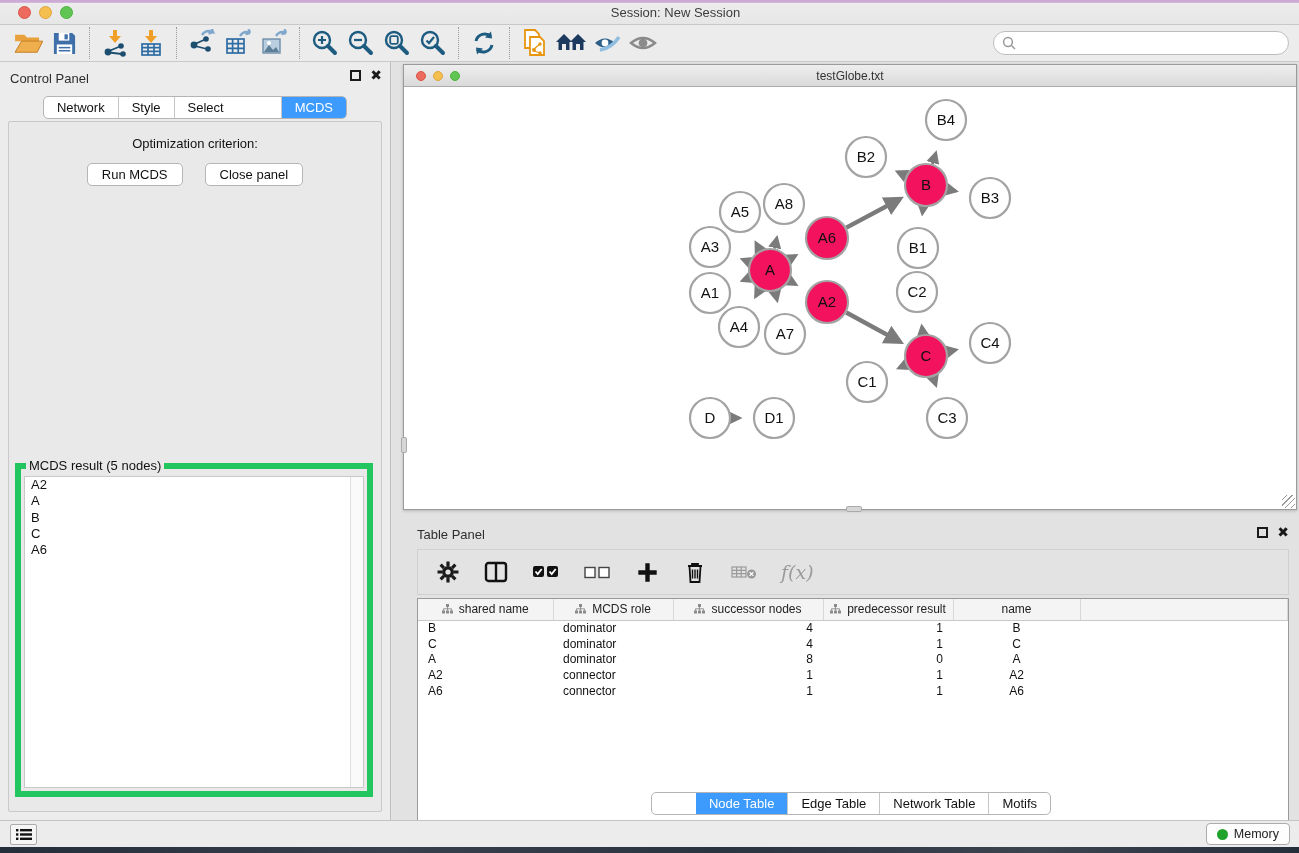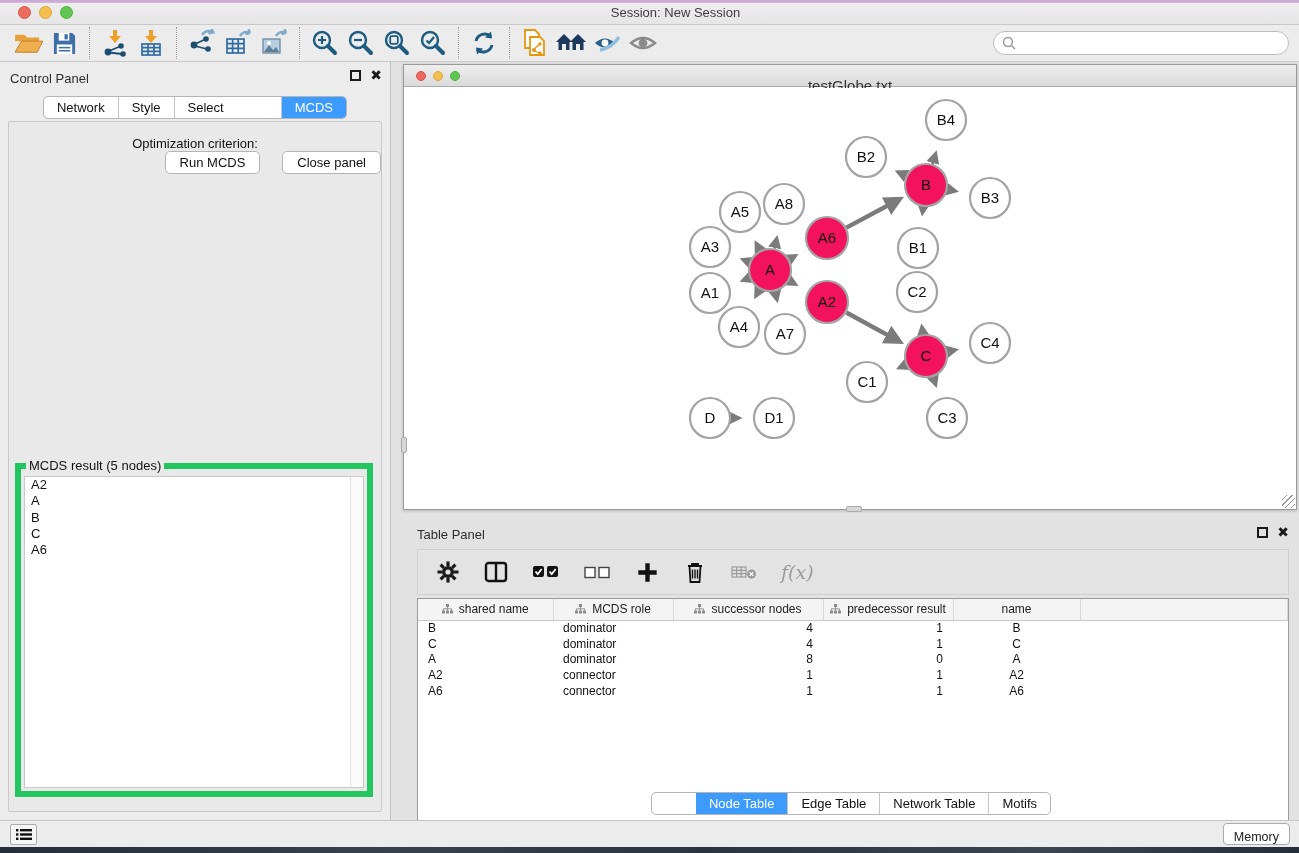--- a/index.html
+++ b/index.html
@@ -44,37 +44,37 @@
 
   .cp-content { position:absolute; left:8px; right:8px; top:59px; bottom:8px;
     background:#E9E9E9; border:1px solid #C9C9C9; border-radius:2px; }
   .criterion-label { text-align:center; margin-top:14px; font-size:13px; color:#111; }
   .dropdown { margin:8px auto 0; width:313px; height:23px; background:#fff; border:1px solid #B5B5B5;
     border-radius:4px; display:flex; align-items:center; position:relative; }
   .dropdown .dd-text { flex:1; padding:0 8px; font-size:13px; white-space:nowrap; overflow:hidden; }
   .dd-stepper { width:19px; height:19px; margin-right:2px; border-radius:4px;
     background:linear-gradient(#6FB5FD,#2E86F8); display:flex; flex-direction:column; align-items:center; justify-content:center; }
   .dd-stepper span { color:#fff; font-size:6px; line-height:5px; }
-  .cp-buttons { display:flex; justify-content:flex-end; gap:22px; }
+  .cp-buttons { display:flex; justify-content:center; gap:22px; margin-top:12px; }
   .btn { background:#fff; border:1px solid #B5B5B5; border-radius:5px; padding:3px 14px; font-size:13px; color:#111; }
 
   fieldset.mcds-result { position:absolute; left:6px; right:8px; top:336px; bottom:14px;
     border:6px solid #22c55e; background:transparent; padding:2px; }
   fieldset.mcds-result legend { font-size:13px; color:#111; padding:0 3px; margin-left:3px; }
   .result-list { position:absolute; left:3px; right:3px; top:3px; bottom:3px; background:#fff;
     border:1px solid #C9C9C9; overflow:hidden; }
   .result-scroll { position:absolute; top:0; right:0; bottom:0; width:13px; background:#FAFAFA; border-left:1px solid #E0E0E0; }
   .result-item { font-size:13px; padding:0 6px; line-height:16.3px; color:#111; }
 
   
   .workspace { position:absolute; left:392px; top:62px; right:0; bottom:33px; background:#E2E2E2; }
   .net-window { position:absolute; left:403px; top:64px; width:894px; height:446px;
     border:1px solid #9a9a9a; background:#fff; box-shadow:0 1px 3px rgba(0,0,0,.2); }
   .inner-titlebar { height:22px; background:linear-gradient(#EEEEEE,#DADADA); border-bottom:1px solid #ABABAB; position:relative; }
-  .inner-titlebar .title { position:absolute; width:100%; text-align:center; top:12px; font-size:15px; color:#333; }
+  .inner-titlebar .title { position:absolute; width:100%; text-align:center; top:4px; font-size:12px; color:#333; }
   .inner-traffic { position:absolute; left:12px; top:6px; display:flex; gap:7px; }
   .inner-traffic .light { width:10px; height:10px; }
   .net-canvas { position:absolute; top:23px; left:0; right:0; bottom:0; background:#fff; overflow:hidden; }
   .resize-grip { position:absolute; right:1px; bottom:1px; width:13px; height:13px;
     background:repeating-linear-gradient(135deg, transparent 0 3px, #9a9a9a 3px 4px); }
   .edge-nub-left { position:absolute; left:-3px; top:372px; width:6px; height:16px; background:#D6D6D6; border:1px solid #ABABAB; border-radius:2px; }
   .edge-nub-bottom { position:absolute; left:442px; bottom:-3px; width:16px; height:6px; background:#D6D6D6; border:1px solid #ABABAB; border-radius:2px; }
 
   
   .table-panel { position:absolute; left:403px; top:520px; width:896px; height:298px; }
@@ -93,21 +93,21 @@
   table.node-table td { font-size:12px; height:15.8px; padding:0 10px; color:#111; white-space:nowrap; }
   td.al { text-align:left; } td.ar { text-align:right; } td.ac { text-align:center; }
 
   .tp-tabs { position:absolute; left:0; right:0; top:272px; text-align:center; }
 
   
   .statusbar { position:absolute; left:0; top:820px; width:100%; height:27px; background:#ECECEC; border-top:1px solid #C4C4C4; }
   .list-btn { position:absolute; left:10px; top:3px; width:27px; height:21px; background:#F5F5F5;
     border:1px solid #ABABAB; border-radius:2px; display:flex; align-items:center; justify-content:center; }
   .memory-btn { position:absolute; right:9px; top:2px; height:22px; background:#FDFDFD; border:1px solid #ABABAB;
-    border-radius:4px; display:flex; align-items:center; gap:6px; padding:0 10px; font-size:12.5px;flex-direction:column; }
+    border-radius:4px; display:flex; align-items:center; gap:6px; padding:0 10px; font-size:12.5px; }
   .mem-dot { width:11px; height:11px; border-radius:50%; background:#1FA32B; }
   .desktop-strip { position:absolute; left:0; top:847px; width:100%; height:6px;
     background:linear-gradient(90deg,#242E3A,#37404C 30%,#2A3340 55%,#3C4450 80%,#242E3A); }
 
   svg.icon { display:block; }
 </style>
 </head>
 <body>
 
 <div class="app">

